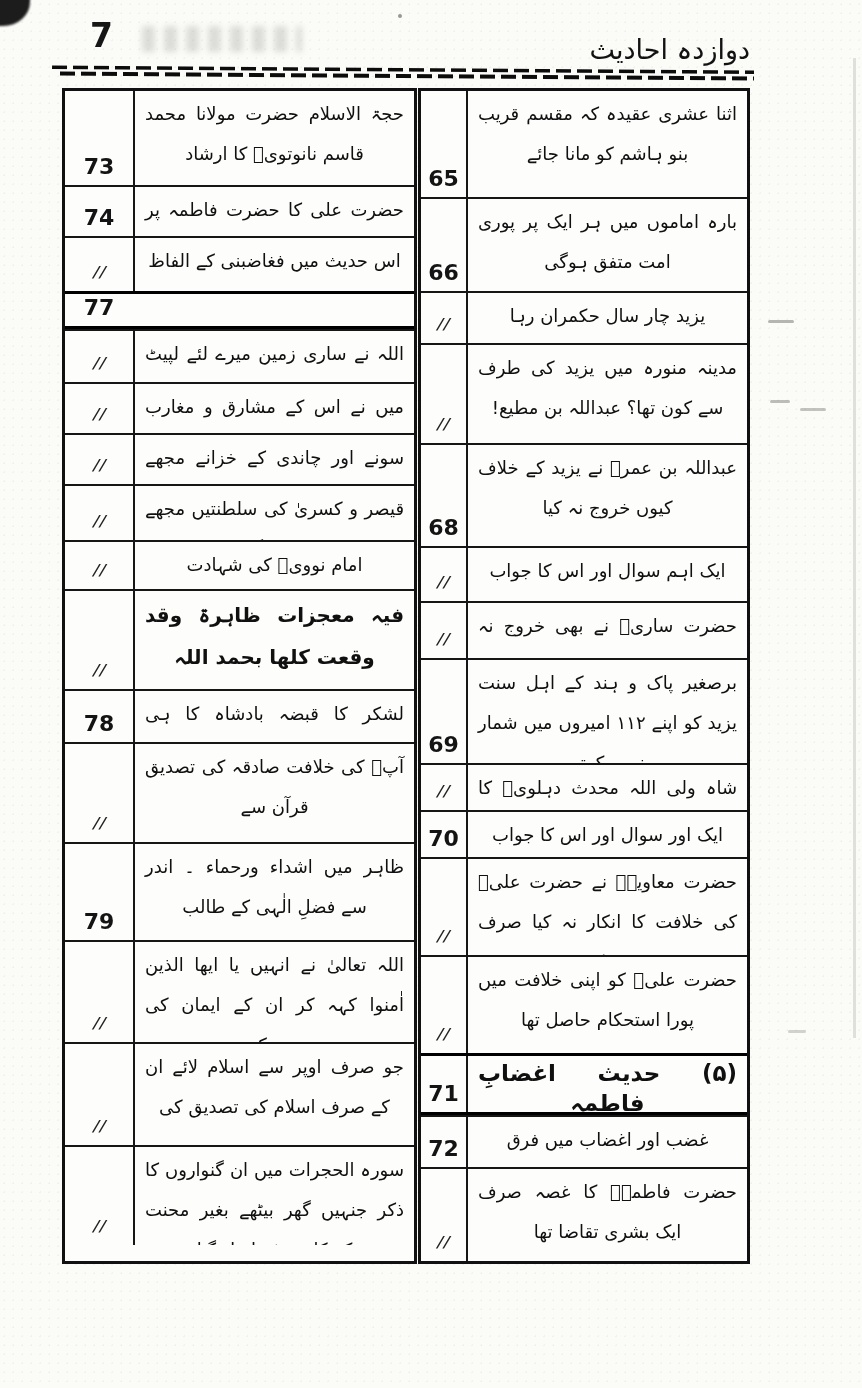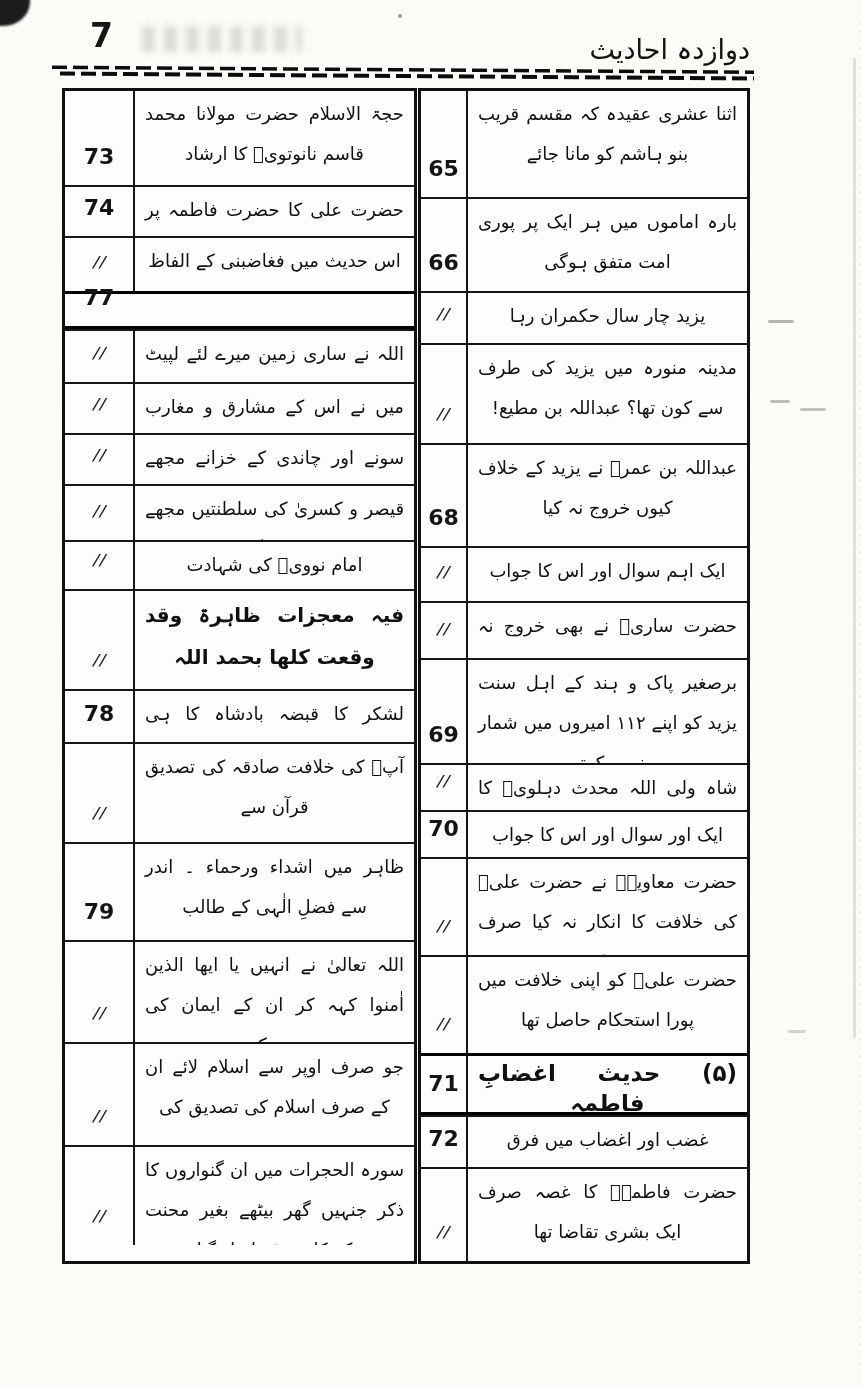--- a/index.html
+++ b/index.html
@@ -35,21 +35,21 @@
   }
   .toc-table{box-sizing:border-box;border:3px solid #111;background:#fdfdfb;}
   .col-r{width:332px;}
   .col-l{width:355px;}
   .row{display:flex;direction:ltr;box-sizing:border-box;}
   .row + .row{border-top:2px solid #161616;}
   .row.head{border-top:3px solid #000;border-bottom:3px solid #000;}
   .cell{box-sizing:border-box;}
   .num{
     display:flex;align-items:flex-end;justify-content:center;
-    padding-bottom:17px;flex:0 0 auto;
+    padding-bottom:7px;flex:0 0 auto;
   }
   .col-l .num{width:68px;}
   .col-r .num{width:45px;}
   .pg{font-size:22px;font-weight:bold;color:#141414;line-height:1;}
   .pg.dt{font-size:15px;font-weight:600;letter-spacing:1px;transform:skewX(-16deg);padding-bottom:4px;color:#222;}
   .txt{
     flex:1;border-left:2px solid #161616;
     display:flex;flex-direction:column;justify-content:flex-start;
     padding:3px 10px;overflow:hidden;
   }

